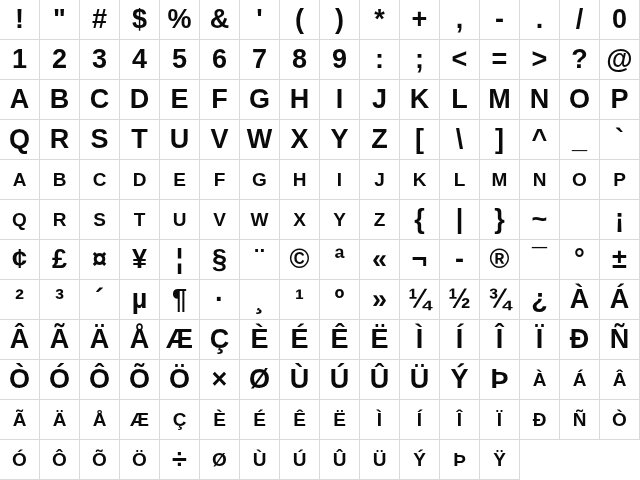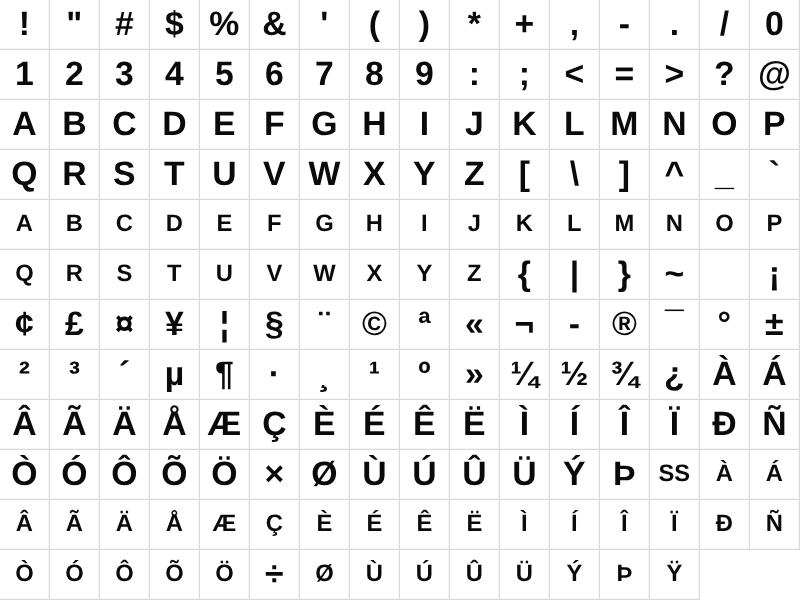--- a/index.html
+++ b/index.html
@@ -197,21 +197,20 @@
     <div class="cell">Õ</div>
     <div class="cell">Ö</div>
     <div class="cell">×</div>
     <div class="cell">Ø</div>
     <div class="cell">Ù</div>
     <div class="cell">Ú</div>
     <div class="cell">Û</div>
     <div class="cell">Ü</div>
     <div class="cell">Ý</div>
     <div class="cell">Þ</div>
-    <div class="cell small">SS</div>
     <div class="cell small">À</div>
     <div class="cell small">Á</div>
     <div class="cell small">Â</div>
     <div class="cell small">Ã</div>
     <div class="cell small">Ä</div>
     <div class="cell small">Å</div>
     <div class="cell small">Æ</div>
     <div class="cell small">Ç</div>
     <div class="cell small">È</div>
     <div class="cell small">É</div>

